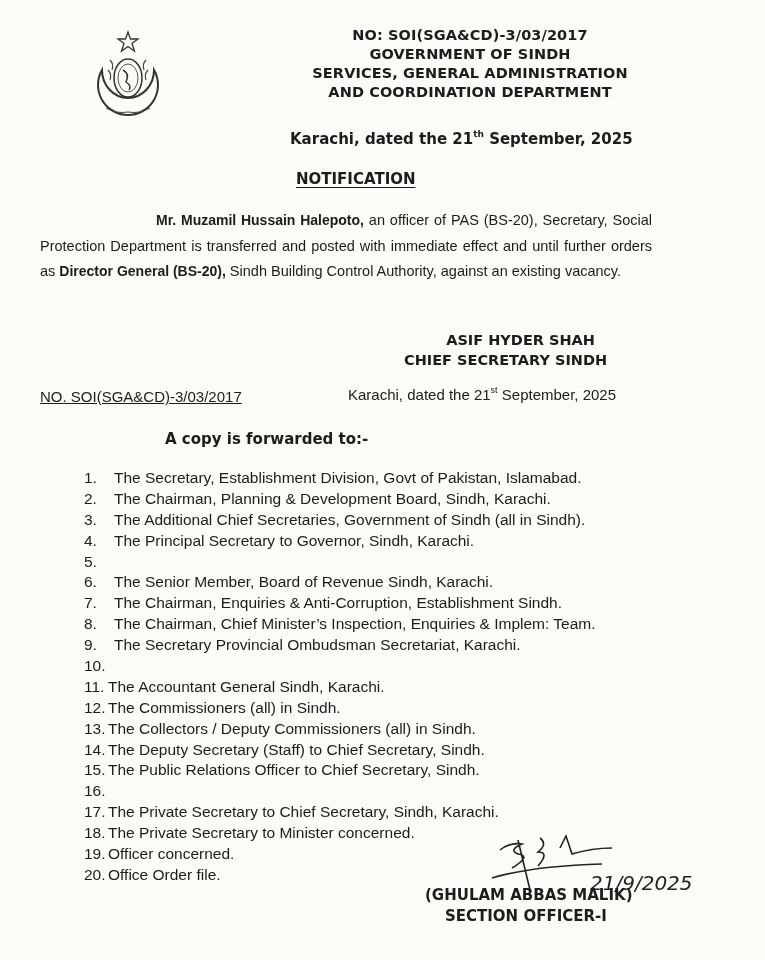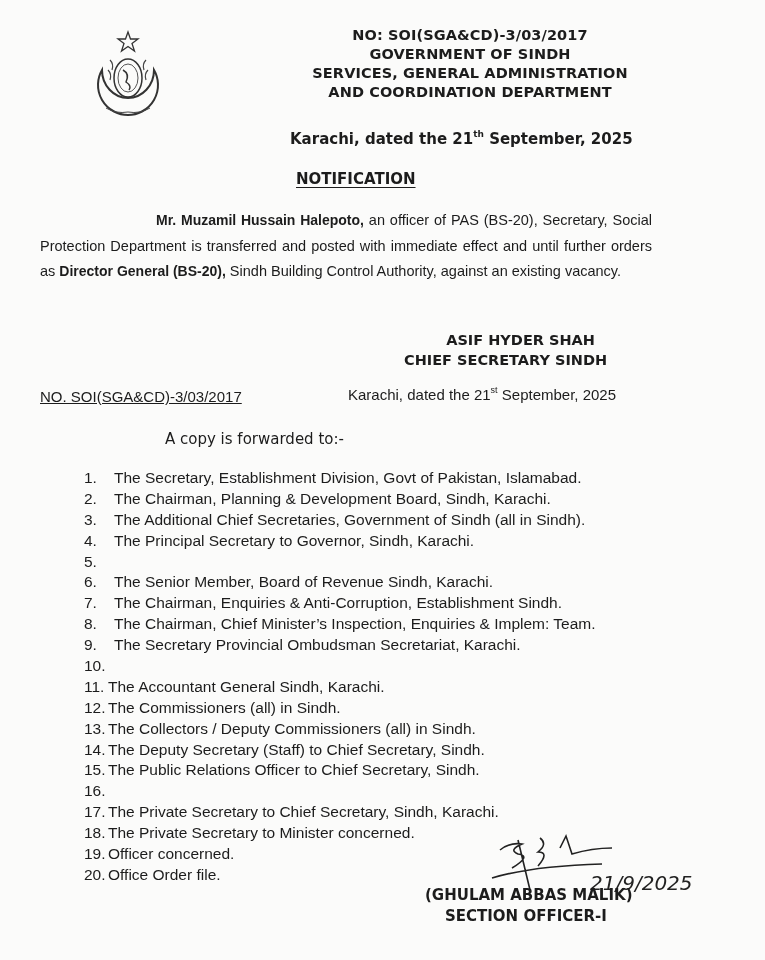--- a/index.html
+++ b/index.html
@@ -19,21 +19,21 @@
   .body-para {
     position:absolute; left:40px; top:208px; width:612px;
     font-size:14.5px; line-height:25.5px; text-align:justify; text-indent:116px;
     font-family:"Liberation Sans", sans-serif;
   }
   .body-para b { font-family:Liberation Sans, sans-serif; font-size:14px; }
   .sig1 { position:absolute; left:404px; top:330px; text-align:center; font-weight:bold; font-size:14.5px; line-height:20px; }
   .sig1 div:first-child { padding-left:30px; }
   .ref-left { position:absolute; left:40px; top:388px; font-size:15px; font-family:"Liberation Sans", sans-serif;text-decoration:underline; }
   .ref-right { position:absolute; left:348px; top:386px; font-size:15px; font-family:"Liberation Sans", sans-serif; }
-  .copy-title { position:absolute; left:165px; top:430px; font-size:15px; font-weight:normal; }
+  .copy-title { position:absolute; left:165px; top:430px; font-size:15px; font-weight:bold; }
   .cc-list { position:absolute; left:84px; top:468px; list-style:none; margin:0; padding:0; font-family:"Liberation Sans", sans-serif; font-size:15.5px; }
   .cc-list li { height:20.9px; line-height:20.9px; white-space:nowrap; display:flex; }
   .cc-list .num { display:inline-block; width:30px; }
   .cc-list li.two .num { width:24px; }
   .sig2 { position:absolute; left:425px; top:885px; font-weight:bold; font-size:15px; line-height:21px; }
   .sig2 div:last-child { padding-left:20px; }
   .signature { position:absolute; left:470px; top:820px; width:260px; height:90px; }
 </style>
 </head>
 <body>

